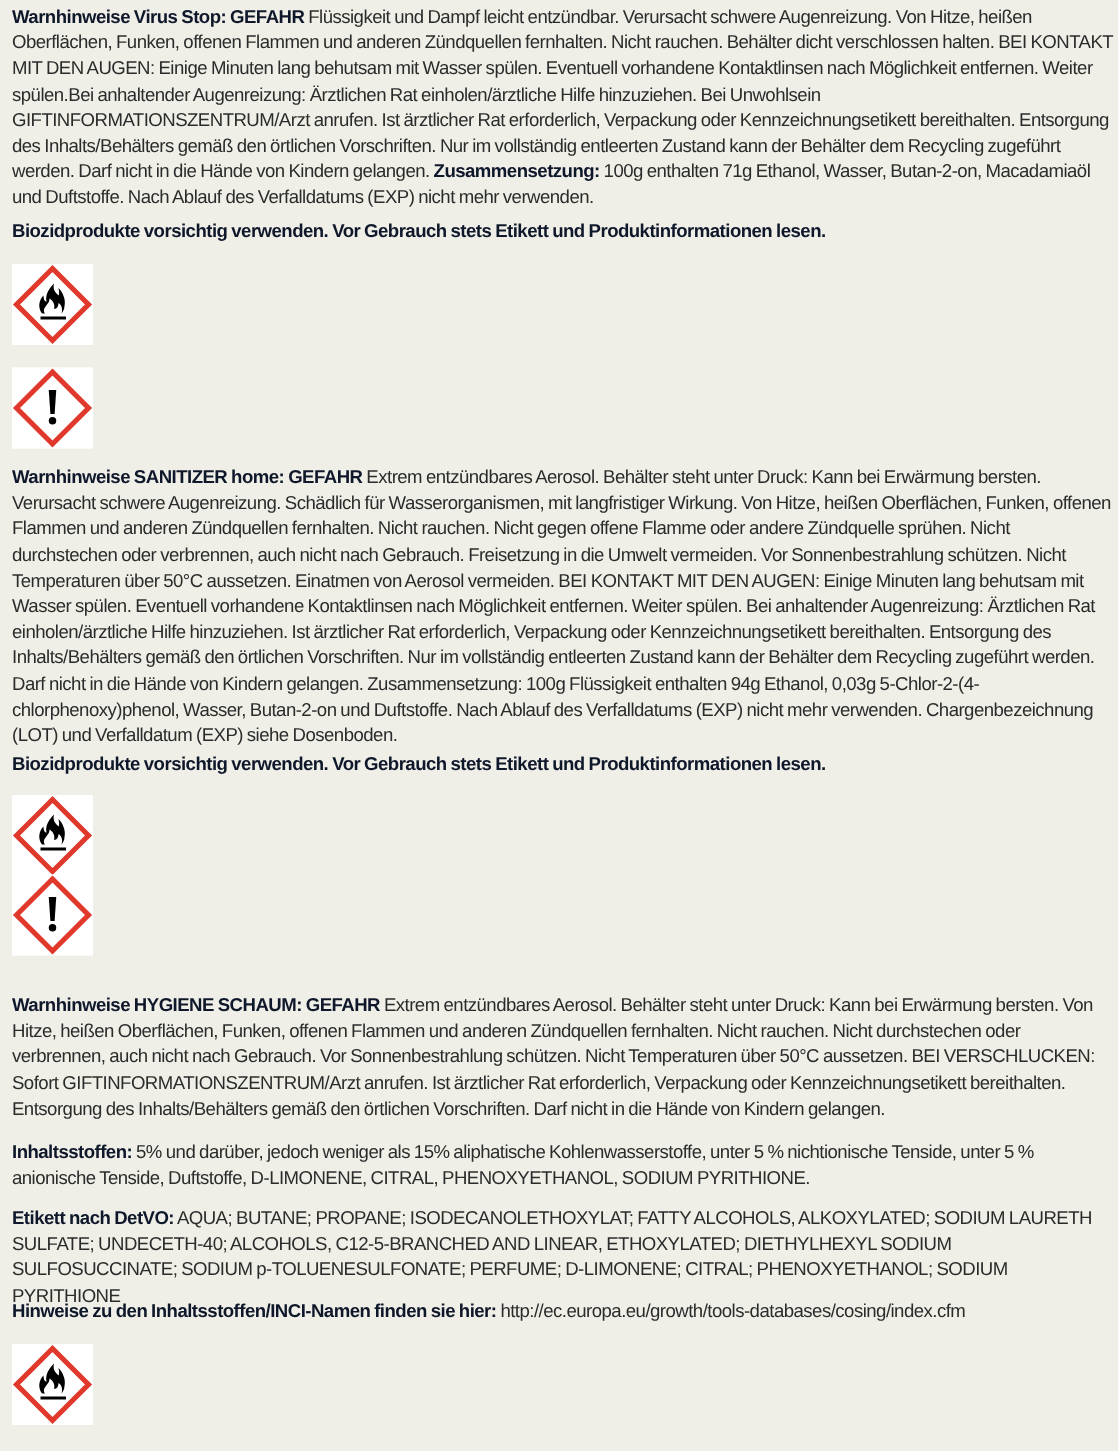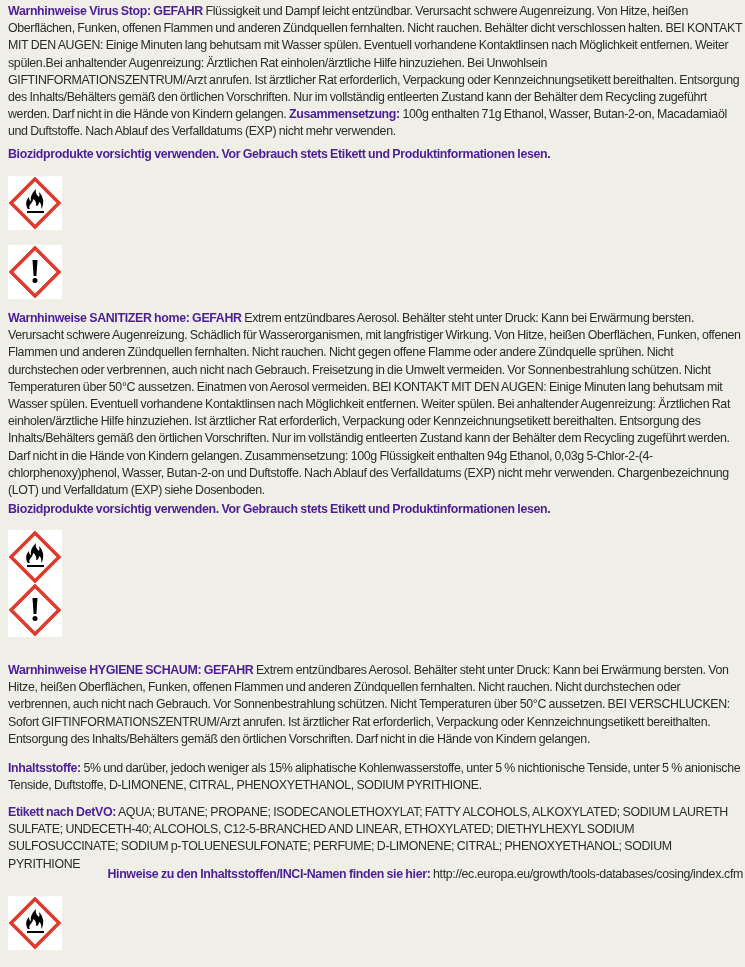--- a/index.html
+++ b/index.html
@@ -14,21 +14,21 @@
     overflow: hidden;
     position: relative;
   }
   .page { position: absolute; left: 8px; top: 0; width: 735px; }
   .para {
     margin: 0;
     letter-spacing: -0.35px;
     word-spacing: -0.5px;
     transform-origin: left top;
   }
-  .para b { color: #4c1d95; font-weight: bold; }
+  .para b { color: #0f172a; font-weight: bold; }
   .picto {
     width: 54px; height: 54px;
     background: #ffffff;
     display: block;
   }
   .picto svg { display: block; width: 54px; height: 54px; }
   .abs { position: absolute; left: 0; }
 </style>
 </head>
 <body>
@@ -77,24 +77,24 @@
       </svg>
     </div>
   <div class="picto abs" style="top:583px;">
       <svg>
         <use href="#exclaim"></use>
       </svg>
     </div>
 
   <p class="para abs" style="top:662px;width:735px;"><b>Warnhinweise HYGIENE SCHAUM: GEFAHR</b><span> Extrem entzündbares Aerosol. Behälter steht unter Druck: Kann bei Erwärmung bersten. Von Hitze, heißen Oberflächen, Funken, offenen Flammen und anderen Zündquellen fernhalten. Nicht rauchen. Nicht durchstechen oder verbrennen, auch nicht nach Gebrauch. Vor Sonnenbestrahlung schützen. Nicht Temperaturen über 50°C aussetzen. BEI VERSCHLUCKEN: Sofort GIFTINFORMATIONSZENTRUM/Arzt anrufen. Ist ärztlicher Rat erforderlich, Verpackung oder Kennzeichnungsetikett bereithalten. Entsorgung des Inhalts/Behälters gemäß den örtlichen Vorschriften. Darf nicht in die Hände von Kindern gelangen.</span></p>
 
-  <p class="para abs" style="top:760px;width:735px;"><b>Inhaltsstoffe:</b><span> 5% und darüber, jedoch weniger als 15% aliphatische Kohlenwasserstoffe, unter 5 % nichtionische Tenside, unter 5 % anionische Tenside, Duftstoffe, D-LIMONENE, CITRAL, PHENOXYETHANOL, SODIUM PYRITHIONE.</span></p>
+  <p class="para abs" style="top:760px;width:735px;"><b>Inhaltsstoffen:</b><span> 5% und darüber, jedoch weniger als 15% aliphatische Kohlenwasserstoffe, unter 5 % nichtionische Tenside, unter 5 % anionische Tenside, Duftstoffe, D-LIMONENE, CITRAL, PHENOXYETHANOL, SODIUM PYRITHIONE.</span></p>
 
   <p class="para abs" style="top:804px;width:735px;"><b>Etikett nach DetVO:</b><span> AQUA; BUTANE; PROPANE; ISODECANOLETHOXYLAT; FATTY ALCOHOLS, ALKOXYLATED; SODIUM LAURETH SULFATE; UNDECETH-40; ALCOHOLS, C12-5-BRANCHED AND LINEAR, ETHOXYLATED; DIETHYLHEXYL SODIUM SULFOSUCCINATE; SODIUM p-TOLUENESULFONATE; PERFUME; D-LIMONENE; CITRAL; PHENOXYETHANOL; SODIUM PYRITHIONE</span></p>
 
-  <p class="para abs" style="top:866px;width:735px;text-align:right;"><b>Hinweise zu den Inhaltsstoffen/INCI-Namen finden sie hier:</b><span> http://ec.europa.eu/growth/tools-databases/cosing/index.cfm</span></p>
+  <p class="para abs" style="top:866px;width:735px;"><b>Hinweise zu den Inhaltsstoffen/INCI-Namen finden sie hier:</b><span> http://ec.europa.eu/growth/tools-databases/cosing/index.cfm</span></p>
 
   <div class="picto abs" style="top:896px;">
       <svg>
         <use href="#flame"></use>
       </svg>
     </div>
 </div>
 
 </body></html>

